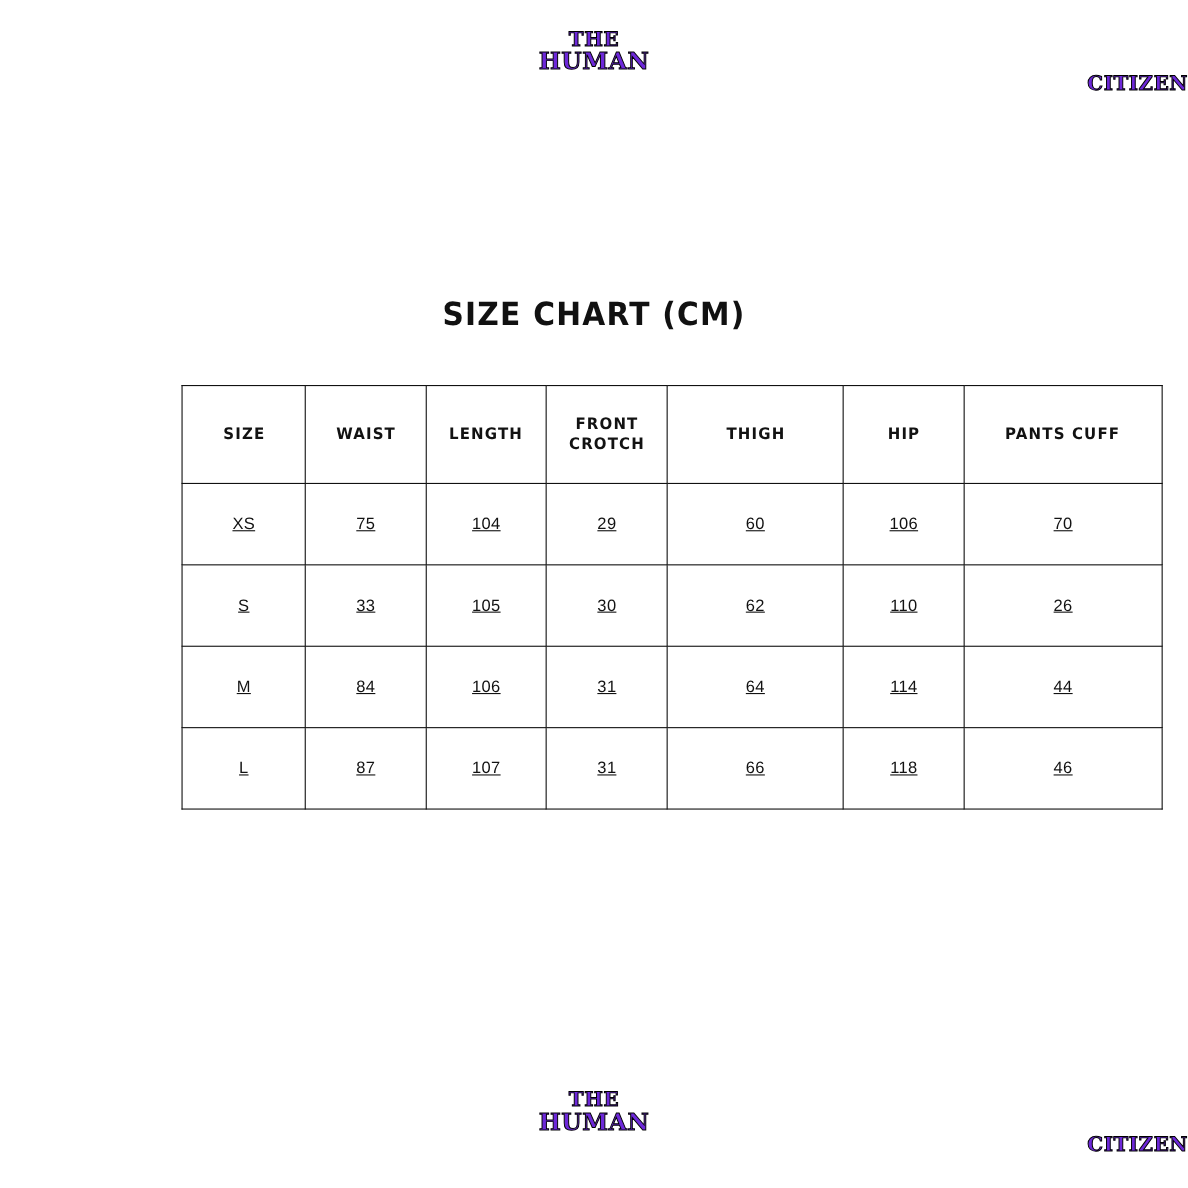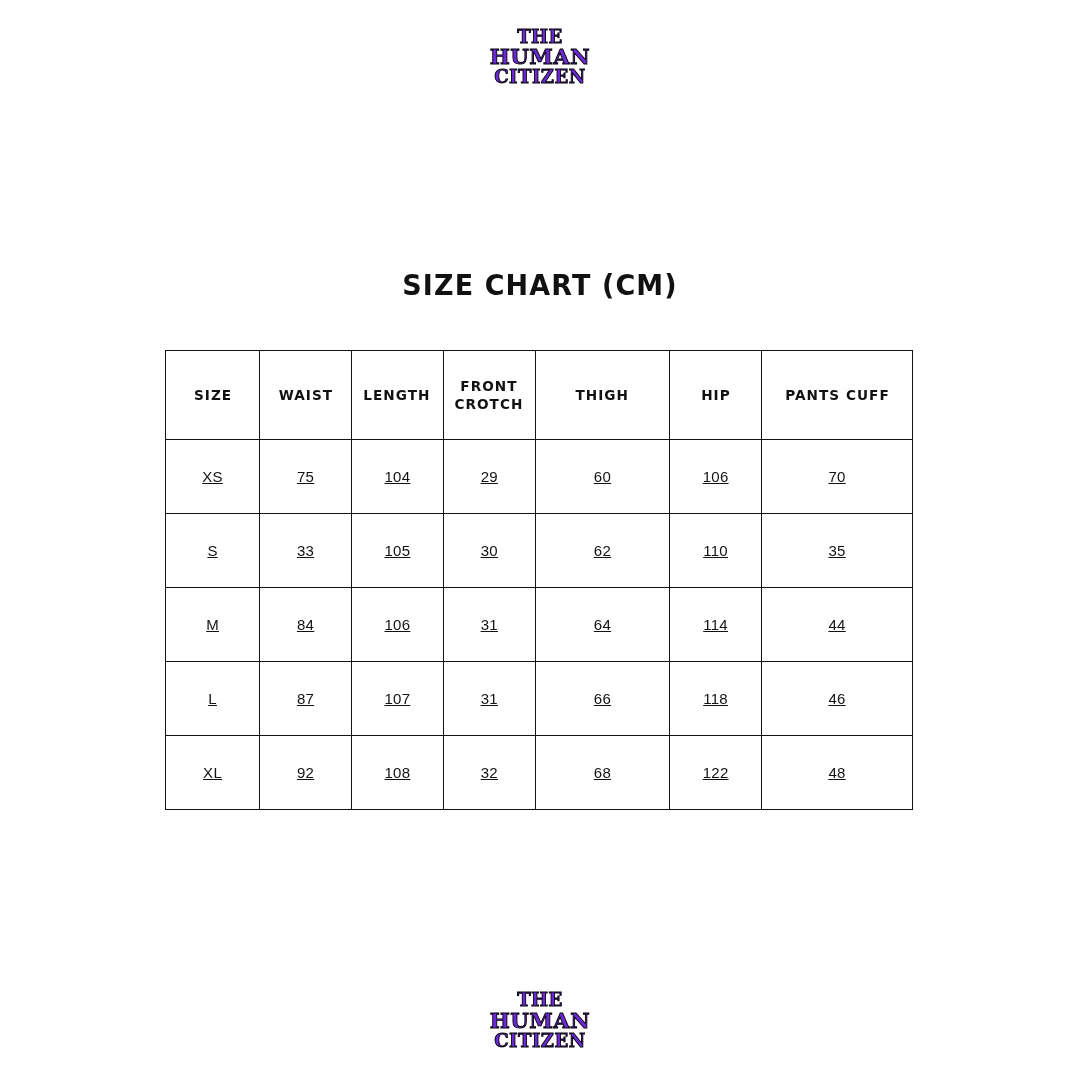--- a/index.html
+++ b/index.html
@@ -44,21 +44,21 @@
   }
   .brand-bottom {
     position: absolute;
     bottom: 30px;
     left: 0;
     right: 0;
     font-size: 19px;
   }
   .brand .l1 { display: block; font-size: 0.95em; }
   .brand .l2 { display: block; font-size: 1.12em; }
-  .brand .l3 { display: block; font-size: 0.95em; }
+  .brand .l3 { display: block; font-size: 0.95em; text-align: right; }
 
   
   .chart-title {
     position: absolute;
     top: 268px;
     left: 0;
     right: 0;
     text-align: center;
     font-family: "DejaVu Sans", sans-serif;
     font-weight: 700;
@@ -66,21 +66,21 @@
     letter-spacing: 1.2px;
     color: #111111;
     transform: scaleX(0.93);
   }
 
   
   .table-wrap {
     position: absolute;
     top: 350px;
     left: 165px;
-    width: 748px;
+    width: 892px;
   }
   table.size-table {
     border-collapse: collapse;
     width: 100%;
     table-layout: fixed;
   }
   table.size-table th,
   table.size-table td {
     border: 1.6px solid #111111;
     text-align: center;
@@ -162,49 +162,40 @@
           <td>106</td>
           <td>70</td>
         </tr>
         <tr>
           <td>S</td>
           <td>33</td>
           <td>105</td>
           <td>30</td>
           <td>62</td>
           <td>110</td>
-          <td>35</td>
+          <td>26</td>
         </tr>
         <tr>
           <td>M</td>
           <td>84</td>
           <td>106</td>
           <td>31</td>
           <td>64</td>
           <td>114</td>
           <td>44</td>
         </tr>
         <tr>
           <td>L</td>
           <td>87</td>
           <td>107</td>
           <td>31</td>
           <td>66</td>
           <td>118</td>
           <td>46</td>
         </tr>
-        <tr>
-          <td>XL</td>
-          <td>92</td>
-          <td>108</td>
-          <td>32</td>
-          <td>68</td>
-          <td>122</td>
-          <td>48</td>
-        </tr>
       </tbody>
     </table>
   </div>
 
   <div class="brand brand-bottom">
     <span class="l1">THE</span>
     <span class="l2">HUMAN</span>
     <span class="l3">CITIZEN</span>
   </div>
 

